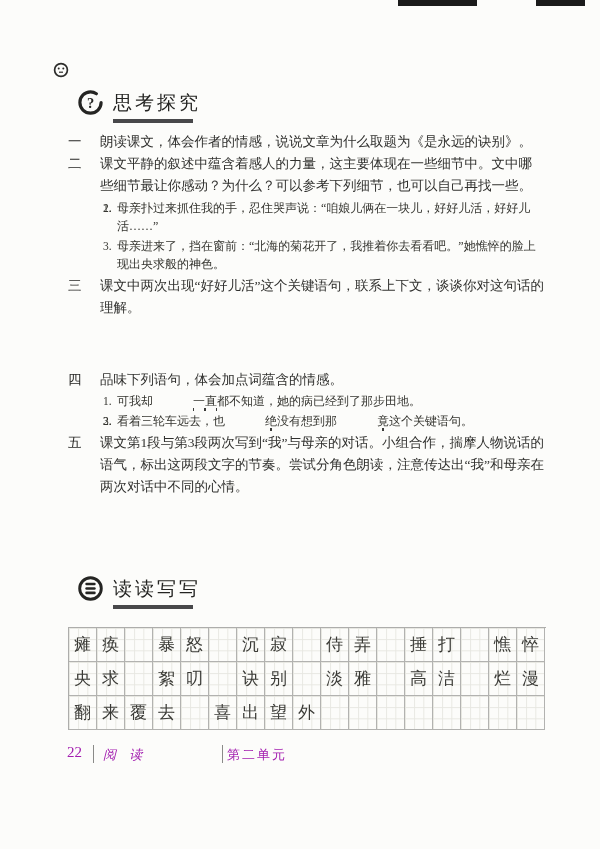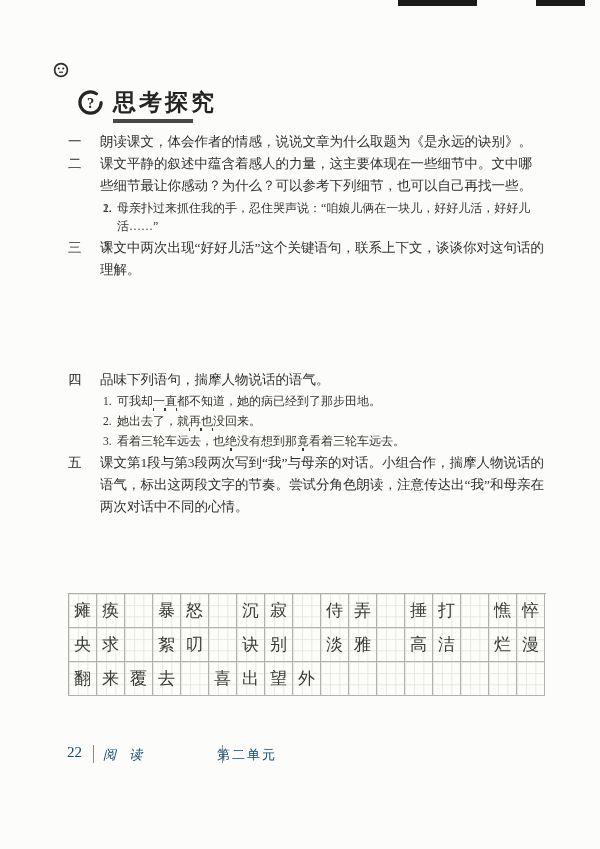--- a/index.html
+++ b/index.html
@@ -16,57 +16,58 @@
 
   .sec { position:absolute; left:68px; width:476px; }
   .sec-think { top:88px; }
   .sec-accumulate { top:355px; }
   .sec-write { top:574px; }
 
   .sec-header { position:relative; height:34px; margin-left:9px; }
   .sec-icon { position:absolute; left:0; top:1px; width:27px; height:27px; }
   .sec-title {
     position:absolute; left:36px; top:0; line-height:29px;
-    font-size:23px; letter-spacing:3px; color:#242422; font-weight:700;
+    font-size:19px; letter-spacing:3px; color:#242422; font-weight:400;
   }
   .sec-underline { position:absolute; left:36px; top:31px; width:80px; height:4px; background:#48484a; }
 
   .items { margin-top:9px; }
   .sec-accumulate .items { margin-top:14px; }
 
   .item { position:relative; padding-left:32px; font-size:13.5px; line-height:22px; color:#30302e; }
   .item > .num { position:absolute; left:0; top:0; width:30px; letter-spacing:1px; color:#262624; }
   .subs { margin-left:3px; margin-top:1px; }
   .sub { position:relative; padding-left:14px; font-size:12px; line-height:18px; margin-bottom:2px; color:#34342f; }
   .sub > .n { position:absolute; left:0; top:0; font-size:11.5px; color:#34342f; }
   .em {
     background-image:radial-gradient(circle, #3a3a38 1.2px, rgba(0,0,0,0) 1.5px);
     background-size:1em 5px; background-repeat:repeat-x; background-position:center 100%;
     padding-bottom:4px;
+    margin-left:40px;
   }
 
   .char-grid { margin-top:19px; width:477px; border-top:1px solid #adadab; border-left:1px solid #adadab; }
   .grid-row { display:flex; }
   .grid-cell {
     width:27px; height:33px; border-right:1px solid #b2b2b0; border-bottom:1px solid #b2b2b0;
     display:flex; align-items:center; justify-content:center;
     font-size:17px; color:#3a3a36;
     background-image:
       linear-gradient(to right, #e7e7e1 1px, rgba(0,0,0,0) 1px),
       linear-gradient(to bottom, #e7e7e1 1px, rgba(0,0,0,0) 1px);
     background-size:9.2px 11.2px;
   }
 
-  .footer { position:absolute; left:0; top:744px; width:600px; height:22px; font-size:13px; color:#0c4a6e; }
+  .footer { position:absolute; left:0; top:744px; width:600px; height:22px; font-size:13px; color:#a21caf; }
   .footer .pnum { position:absolute; left:67px; top:0; font-size:15px; font-family:"Liberation Serif",serif; }
   .footer .vbar { position:absolute; top:1px; width:1px; height:18px; background:#8a8a88; }
   .footer .vbar1 { left:93px; }
   .footer .vbar2 { left:222px; }
   .footer .slabel { position:absolute; left:103px; top:2px; letter-spacing:5px;font-style:italic; }
-  .footer .ulabel { position:absolute; left:217px; top:2px; letter-spacing:2px; }
+  .footer .ulabel { position:absolute; left:227px; top:2px; letter-spacing:2px; }
 </style>
 </head>
 <body>
 
 <div class="topbar b1"></div>
 <div class="topbar b2"></div>
 
 <div class="corner-face">
   <svg width="16" height="16" viewBox="0 0 16 16">
     <circle cx="8" cy="8" r="6.4" fill="none" stroke="#2c2c2a" stroke-width="1.7"></circle>
@@ -85,38 +86,50 @@
       </svg>
     </span>
     <span class="sec-title">思考探究</span>
     <div class="sec-underline"></div>
   </div>
   <div class="items" id="think-items">
       <div class="item"><span class="num">一</span><span class="body">朗读课文，体会作者的情感，说说文章为什么取题为《是永远的诀别》。</span></div>
       <div class="item"><span class="num">二</span><span class="body">课文平静的叙述中蕴含着感人的力量，这主要体现在一些细节中。文中哪些细节最让你感动？为什么？可以参考下列细节，也可以自己再找一些。</span><div class="subs">
           <div class="sub"><span class="n">1.</span></div>
           <div class="sub"><span class="n">2.</span><span class="t"><span>母亲扑过来抓住我的手，忍住哭声说：“咱娘儿俩在一块儿，好好儿活，好好儿活……”</span></span></div>
-          <div class="sub"><span class="n">3.</span></div>
+          <div class="sub"><span class="n">3.</span><span class="t"><span>母亲进来了，挡在窗前：“北海的菊花开了，我推着你去看看吧。”她憔悴的脸上现出央求般的神色。</span></span></div>
         </div></div>
       <div class="item"><span class="num">三</span><span class="body">课文中两次出现“好好儿活”这个关键语句，联系上下文，谈谈你对这句话的理解。</span></div>
     </div>
 </section>
 
 <section class="sec sec-accumulate">
   <div class="items" id="accumulate-items">
-      <div class="item"><span class="num">四</span><span class="body">品味下列语句，揣摩人物说话的语气。</span><div class="subs">
+      <div class="item"><span class="num">四</span><span class="body">品味下列语句，体会加点词蕴含的情感。</span><div class="subs">
           <div class="sub"><span class="n">1.</span><span class="t"><span>可我却</span><span class="em">一直</span><span>都不知道，她的病已经到了那步田地。</span></span></div>
-          <div class="sub"><span class="n">2.</span><span class="t"><span>她出去了，就</span><span class="em">再也</span><span>没回来。</span></span></div>
-          <div class="sub"><span class="n">3.</span><span class="t"><span>看着三轮车远去，也</span><span class="em">绝</span><span>没有想到那</span><span class="em">竟</span><span>看着三轮车远去。</span></span></div>
+          <div class="sub"><span class="n">2.</span></div>
+          <div class="sub"><span class="n">3.</span><span class="t"><span>看着三轮车远去，也</span><span class="em">绝</span><span>没有想到那</span><span class="em">竟</span><span>这个关键语句。</span></span></div>
         </div></div>
       <div class="item"><span class="num">五</span><span class="body">课文第1段与第3段两次写到“我”与母亲的对话。小组合作，揣摩人物说话的语气，标出这两段文字的节奏。尝试分角色朗读，注意传达出“我”和母亲在两次对话中不同的心情。</span></div>
     </div>
 </section>
 
 <section class="sec sec-write">
+  <div class="sec-header">
+    <span class="sec-icon">
+      <svg width="27" height="27" viewBox="0 0 28 28">
+        <circle cx="14" cy="14" r="11.2" fill="none" stroke="#252523" stroke-width="3"></circle>
+        <rect x="8.6" y="8" width="10.8" height="2.7" rx="1.3" fill="#252523"></rect>
+        <rect x="8.6" y="12.6" width="10.8" height="2.7" rx="1.3" fill="#252523"></rect>
+        <rect x="8.6" y="17.2" width="10.8" height="2.7" rx="1.3" fill="#252523"></rect>
+      </svg>
+    </span>
+    <span class="sec-title">读读写写</span>
+    <div class="sec-underline"></div>
+  </div>
   <div class="char-grid" id="char-grid">
       <div class="grid-row">
         <div class="grid-cell">瘫</div>
         <div class="grid-cell">痪</div>
         <div class="grid-cell"></div>
         <div class="grid-cell">暴</div>
         <div class="grid-cell">怒</div>
         <div class="grid-cell"></div>
         <div class="grid-cell">沉</div>
         <div class="grid-cell">寂</div>

